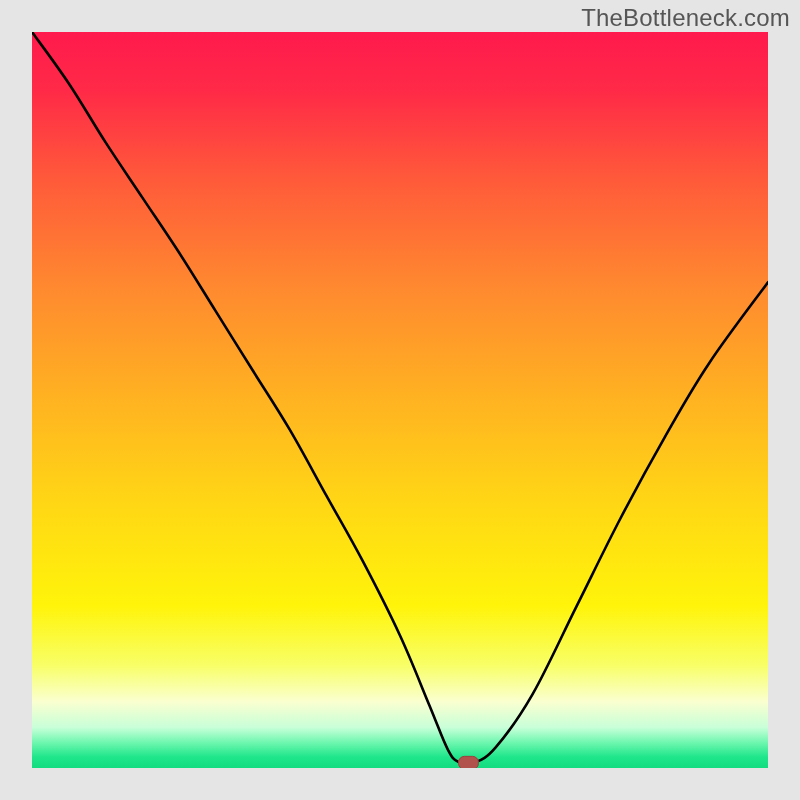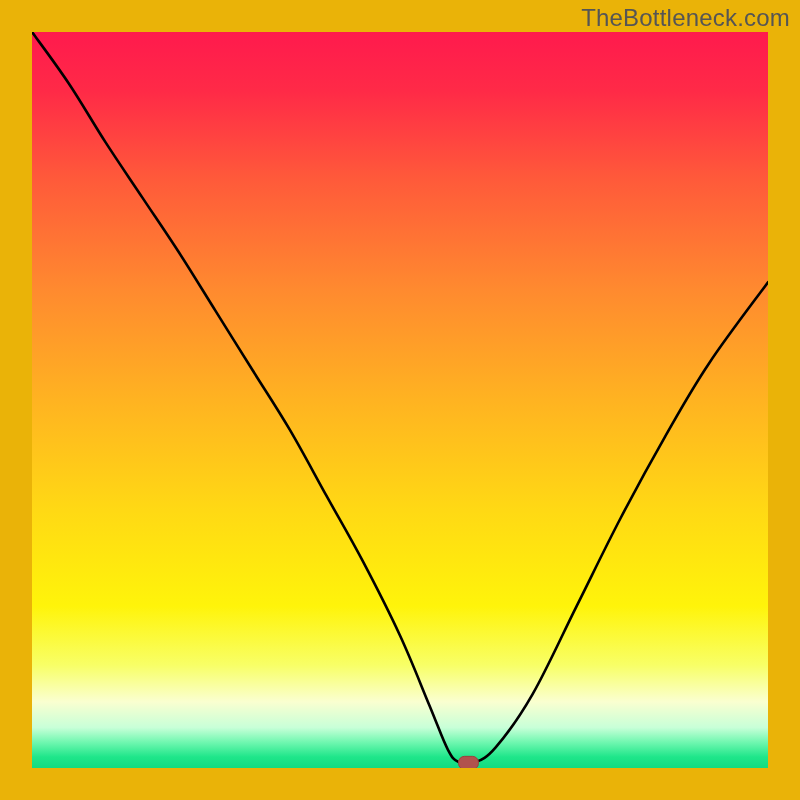--- a/index.html
+++ b/index.html
@@ -8,21 +8,21 @@
     width: 800px;
     height: 800px;
     overflow: hidden;
     background: #000;
     font-family: Arial, Helvetica, sans-serif;
   }
   .frame {
     position: relative;
     width: 800px;
     height: 800px;
-    background: #eab308;
+    background: #e5e5e5;
   }
   .attribution {
     position: absolute;
     top: 4px;
     right: 10px;
     color: #555;
     font-size: 24px;
     font-weight: 500;
     letter-spacing: 0.2px;
     user-select: none;

